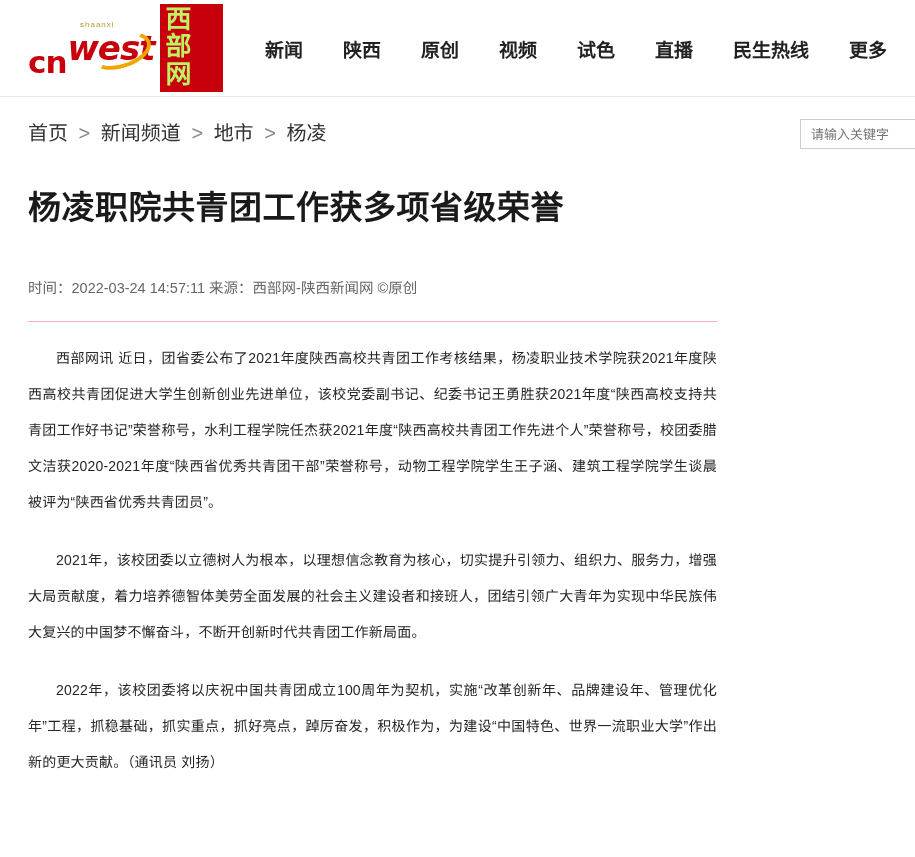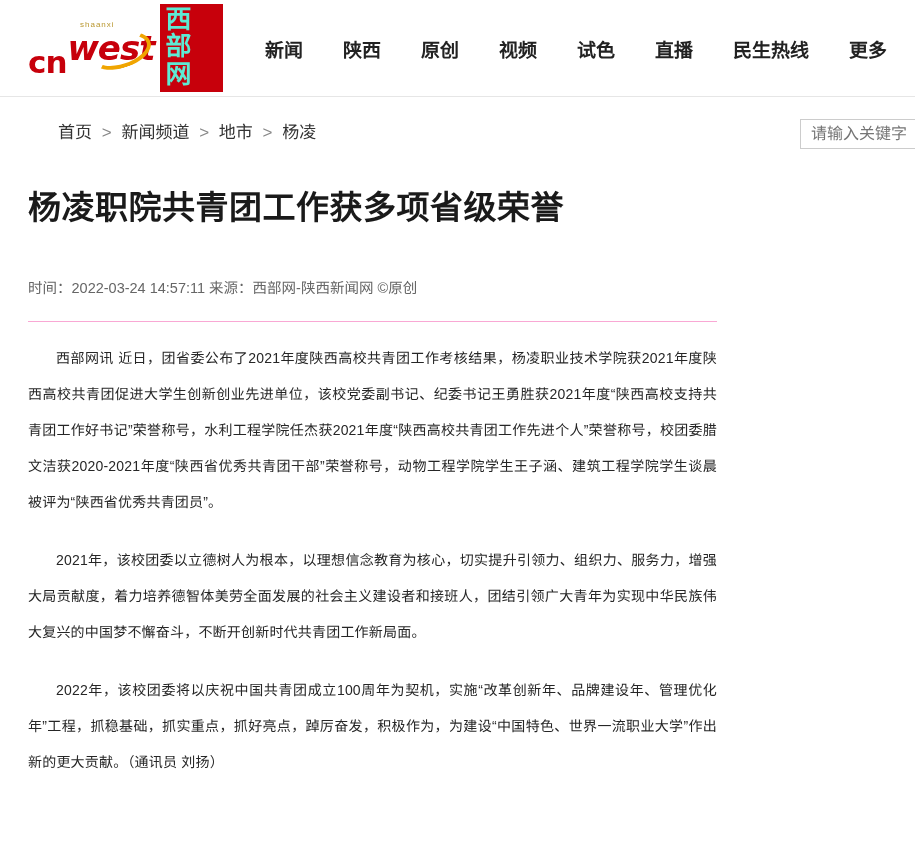--- a/index.html
+++ b/index.html
@@ -69,21 +69,21 @@
     position: absolute;
     left: 52px;
     top: 2px;
     font-size: 8px;
     color: #b9972f;
     letter-spacing: 1px;
   }
   .logo-box {
     margin-left: 6px;
     background: #c7000b;
-    color: #5eead4;
+    color: #bef264;
     font-size: 26px;
     font-weight: bold;
     padding: 2px 5px 4px 5px;
     line-height: 1.05;
     letter-spacing: 1px;
   }
 
   .main-nav {
     display: flex;
     align-items: center;
@@ -102,25 +102,24 @@
   
   .crumb-row {
     width: 915px;
     padding: 26px 28px 0 28px;
     display: flex;
     align-items: flex-start;
     justify-content: space-between;
     position: relative;
   }
   .breadcrumb {
-    font-size: 17px;
+    font-size: 20px;
     color: #333333;
     line-height: 20px;
     white-space: nowrap;
-    margin-left: 30px;
   }
   .breadcrumb a {
     color: #333333;
     text-decoration: none;
     cursor: pointer;
   }
   .breadcrumb .sep {
     color: #888888;
     margin: 0 5px;
   }
@@ -133,21 +132,21 @@
     height: 30px;
     border: 1px solid #cccccc;
     background: #ffffff;
     display: flex;
     align-items: center;
     padding: 0 8px;
   }
   .search-input {
     border: none;
     outline: none;
-    font-size: 16px;
+    font-size: 13px;
     color: #6d28d9;
     width: 100%;
     background: transparent;
     font-family: "Liberation Sans", "DejaVu Sans", sans-serif;
   }
 
   
   .article {
     width: 745px;
     padding: 0 28px;

